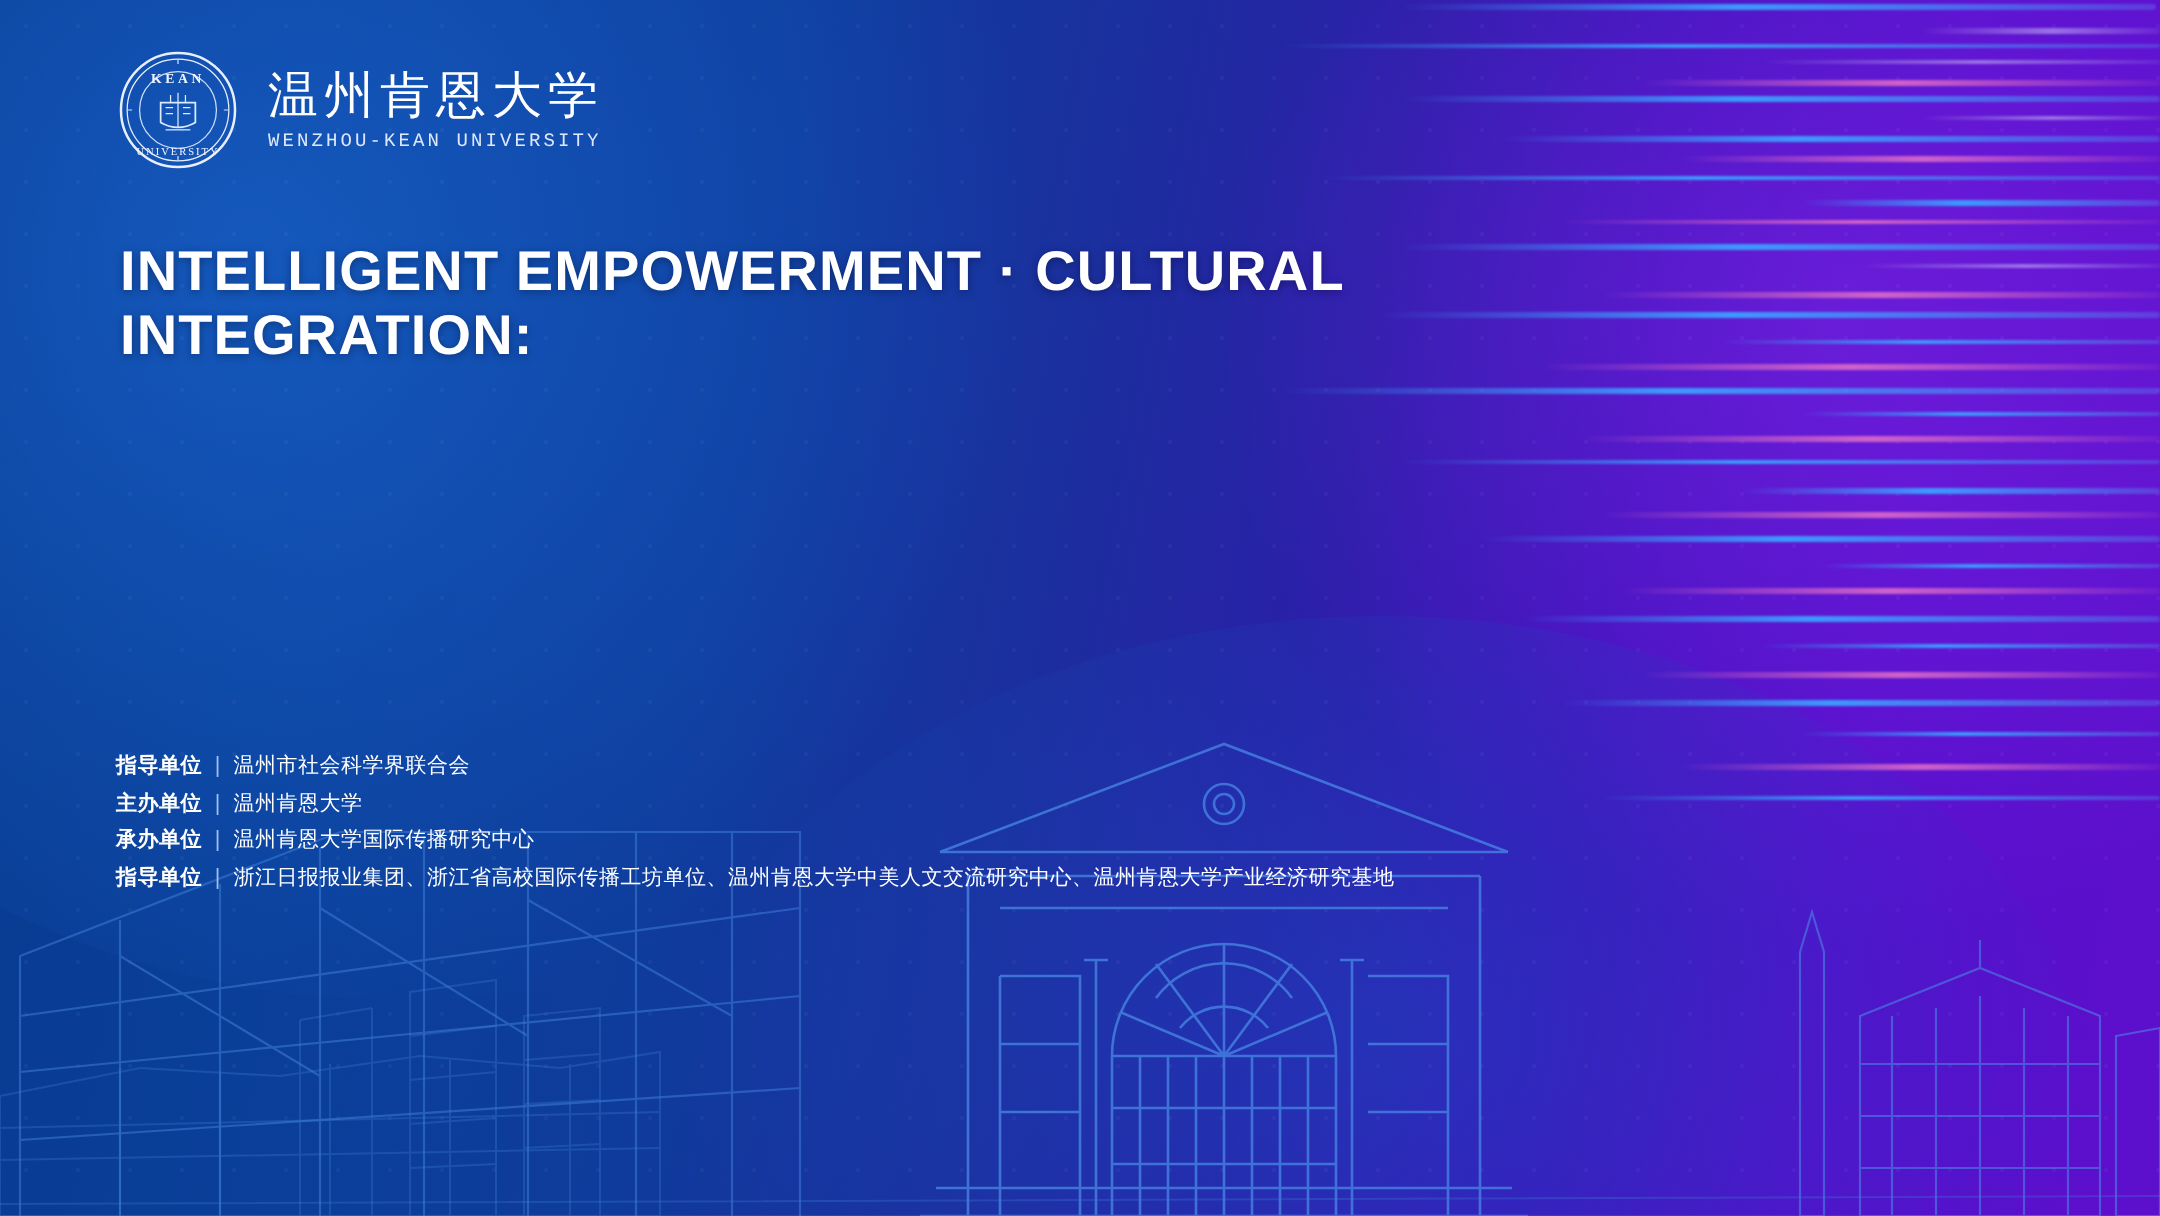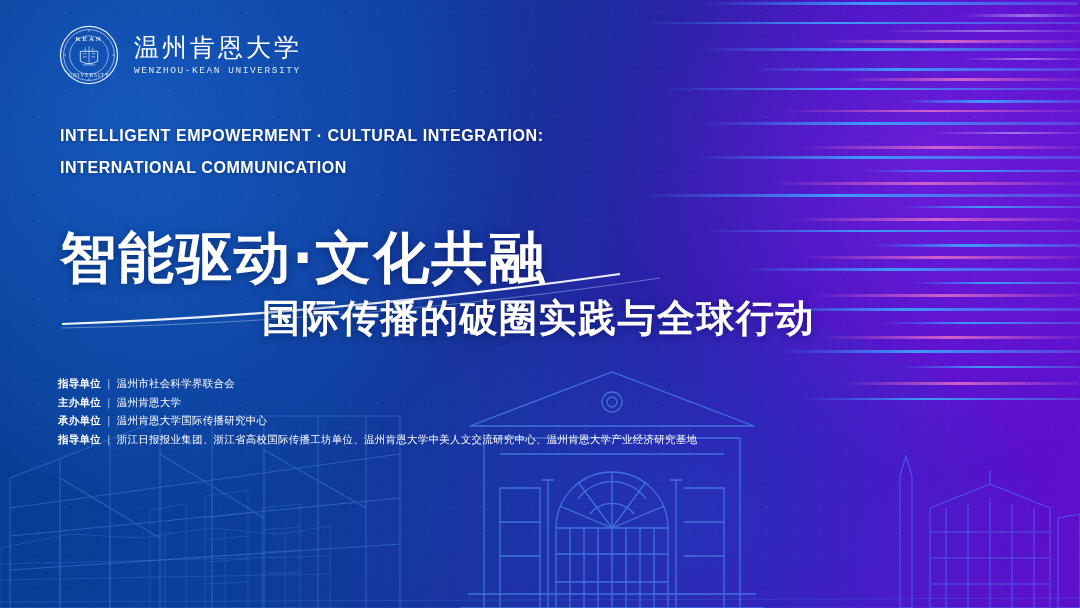--- a/index.html
+++ b/index.html
@@ -95,21 +95,21 @@
   .logo-en {
     font-size:9.5px; letter-spacing:1.55px; color:#dfe8fb;
     font-family:Liberation Mono, monospace;
     white-space:nowrap;
   }
 
   
   .title-en {
     position:absolute; left:60px; top:120px;
     color:#ffffff;
-    font-size:16px;
+    font-size:28px;
     font-weight:bold;
     letter-spacing:.55px;
     line-height:32px;
     font-family:"Liberation Sans","DejaVu Sans",sans-serif;
     text-shadow:0 1px 4px rgba(0,0,20,.35);
     max-width:700px;
   }
 
   
   .headline-wrap { position:absolute; left:0; top:222px; width:1080px; height:120px; }
@@ -292,31 +292,22 @@
       </g>
     </svg>
     <div class="logo-text">
       <div class="logo-cn">温州肯恩大学</div>
       <div class="logo-en">WENZHOU-KEAN UNIVERSITY</div>
     </div>
   </div>
 
   <div class="title-en">
     <div>INTELLIGENT EMPOWERMENT · CULTURAL INTEGRATION:</div>
-    <div>INTERNATIONAL COMMUNICATION</div>
   </div>
 
-  <div class="headline-wrap">
-    <div class="headline-1">智能驱动·文化共融</div>
-    <svg class="swoosh" viewBox="0 0 820 60">
-      <path d="M2 52 C 180 46, 360 30, 560 2" fill="none" stroke="#ffffff" stroke-width="2.2" opacity="0.92"></path>
-      <path d="M2 56 C 200 52, 400 36, 600 6" fill="none" stroke="#cfe2ff" stroke-width="1" opacity="0.4"></path>
-    </svg>
-    <div class="headline-2">国际传播的破圈实践与全球行动</div>
-  </div>
 
   <div class="credits" id="credits">
       <div class="credit-row">
         <span class="credit-label">指导单位</span>
         <span class="credit-sep">|</span>
         <span class="credit-value">温州市社会科学界联合会</span>
       </div>
       <div class="credit-row">
         <span class="credit-label">主办单位</span>
         <span class="credit-sep">|</span>

